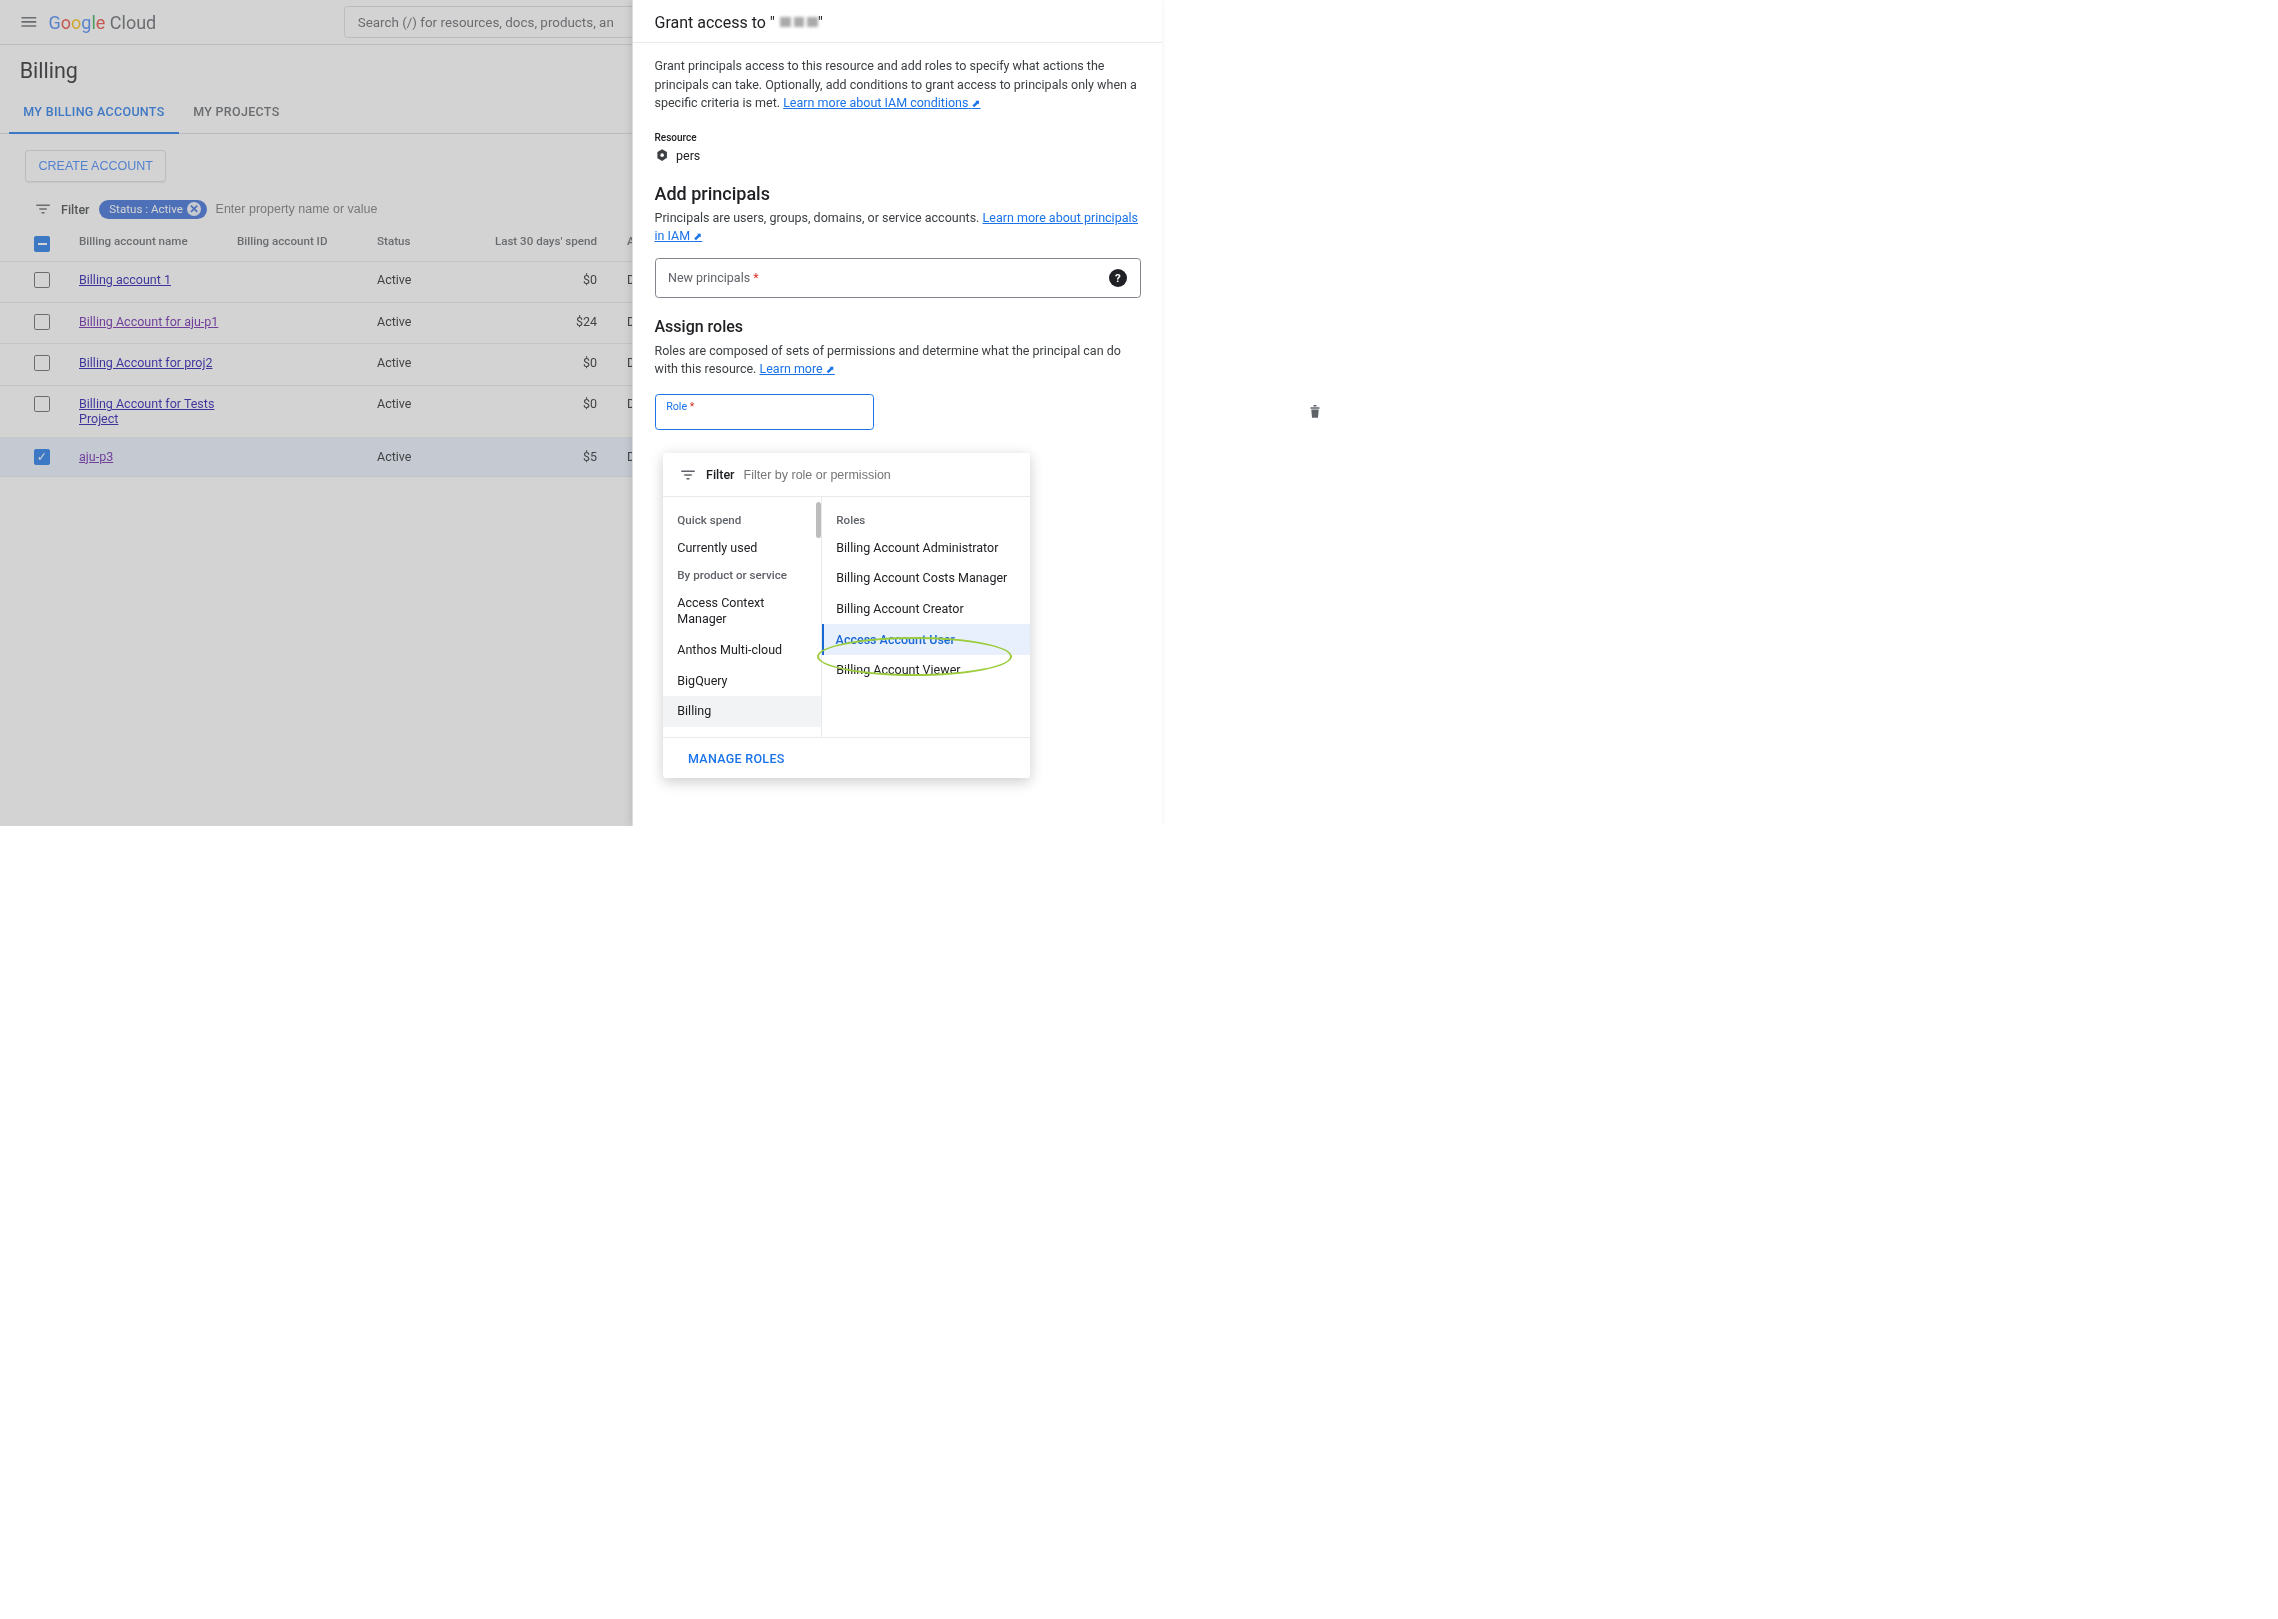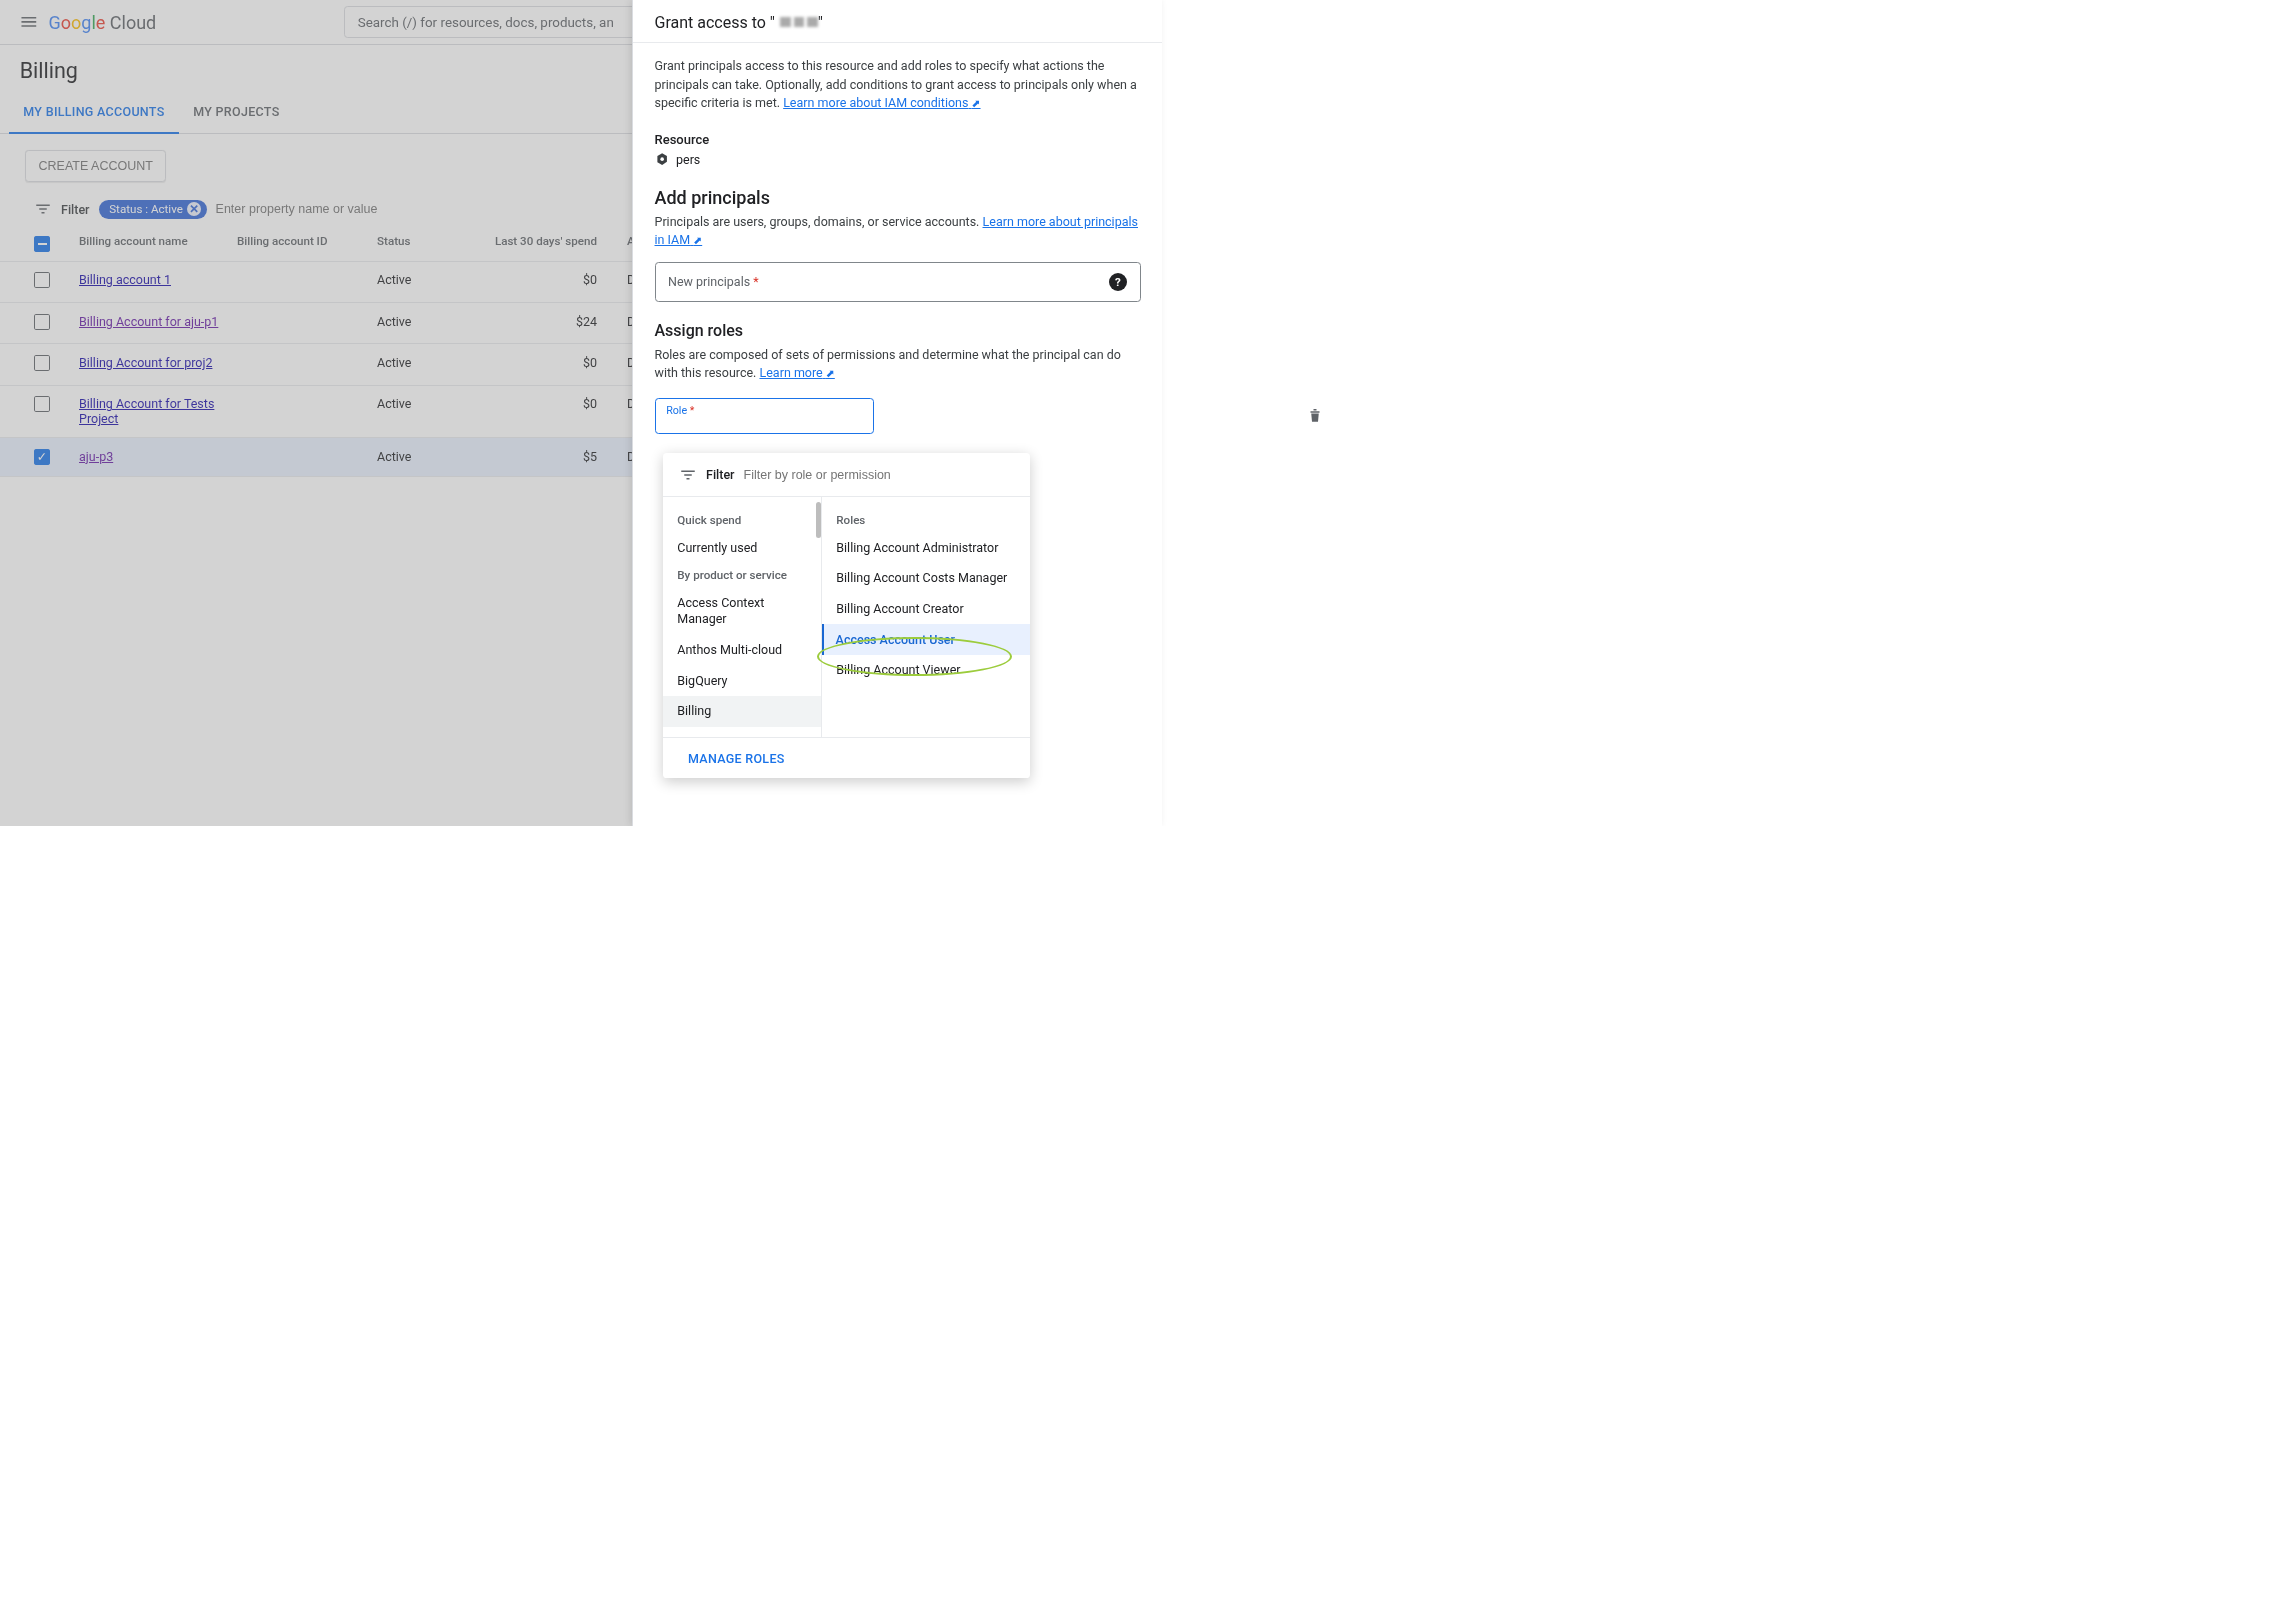--- a/index.html
+++ b/index.html
@@ -22,21 +22,21 @@
 
 .page-title { padding: 12.5px 19.7px 9px; font-size: 21.5px; color: #202124; }
 
 
 .tabs { display: flex; border-bottom: 0.9px solid #dadce0; padding: 0 9px; }
 .tab { padding: 12.5px 14.3px; font-size: 12.5px; font-weight: 500; color: #5f6368; cursor: pointer; letter-spacing: 0.3px; text-align: right; }
 .tab.active { color: #1a73e8; border-bottom: 2.7px solid #1a73e8; margin-bottom: -0.9px; }
 
 
 .toolbar { padding: 16px 25px 12.5px; }
-.create-btn { border: 0.9px solid #dadce0; background: #fff; color: #737373; padding: 8px 12.5px; font-size: 12.5px; font-weight: 500; border-radius: 3.6px; cursor: pointer; box-shadow: 0 0.9px 0.9px rgba(0,0,0,0.08); }
+.create-btn { border: 0.9px solid #dadce0; background: #fff; color: #3b82f6; padding: 8px 12.5px; font-size: 12.5px; font-weight: 500; border-radius: 3.6px; cursor: pointer; box-shadow: 0 0.9px 0.9px rgba(0,0,0,0.08); }
 
 
 .filter-bar { display: flex; align-items: center; padding: 5.4px 34px; gap: 9px; }
 .filter-icon { color: #5f6368; }
 .filter-label { font-weight: 500; color: #3c4043; }
 .chip { background: #3367d6; color: #fff; border-radius: 10.7px; padding: 2.7px 5.4px 2.7px 10.7px; display: inline-flex; align-items: center; font-size: 11.6px; gap: 4px; }
 .chip-x { background: rgba(255,255,255,0.9); color: #3367d6; border-radius: 50%; width: 14.3px; height: 14.3px; display: inline-flex; align-items: center; justify-content: center; font-size: 11.6px; font-weight: bold; }
 .filter-input { border: none; outline: none; color: #5f6368; font-size: 12.5px; flex: 1; background: transparent; }
 
 
@@ -66,21 +66,21 @@
 
 
 .side-panel { position: absolute; top: 0; right: 0; width: 530px; height: 100%; background: #fff; border-left: 0.9px solid #dadce0; box-shadow: -1.8px 0 7.2px rgba(0,0,0,0.1); overflow: visible; }
 .panel-header { padding: 12.5px 21.5px 10.7px; font-size: 16px; font-weight: 400; border-bottom: 0.9px solid #e8eaed; display: flex; align-items: center; }
 .panel-header .redacted-inline { margin-left: 5.4px; display: inline-flex; gap:2.7px; }
 .panel-header .redacted-inline span { width: 10.7px; height: 10.7px; background: #aaa; filter: blur(1.8px); }
 .panel-body { padding: 14.3px 21.5px; }
 .panel-text { font-size: 12.5px; color: #3c4043; line-height: 1.45; }
 .inline-link { color: #1a73e8; text-decoration: underline; cursor: pointer; }
 .ext-icon { font-size: 10.7px; }
-.section-h { font-size: 13px; font-weight: 500; margin-top: 19.7px; margin-bottom: 5.4px; }
+.section-h { font-size: 10px; font-weight: 500; margin-top: 19.7px; margin-bottom: 5.4px; }
 .resource-row { display: flex; align-items: center; gap: 7.2px; margin-top: 5.4px; }
 .hex-icon { width: 14.3px; height: 14.3px; }
 .input-field { margin-top: 12.5px; border: 0.9px solid #80868b; border-radius: 3.6px; padding: 9.9px 12.5px; display: flex; align-items: center; justify-content: space-between; }
 .input-field .placeholder { color: #5f6368; }
 .req-star { color: #d93025; }
 .help-icon { width: 18px; height: 18px; background: #202124; color: #fff; border-radius: 50%; display: inline-flex; align-items: center; justify-content: center; font-size: 11.6px; font-weight: bold; }
 
 .role-field { margin-top: 16px; border: 1.8px solid #1a73e8; border-radius: 3.6px; padding: 5.4px 10.7px 0; width: 219px; position: relative; }
 .role-label { font-size: 10.7px; color: #1a73e8; }
 .trash-icon { position: absolute; right: -451px; top: 7.2px; color: #5f6368; cursor: pointer; }

